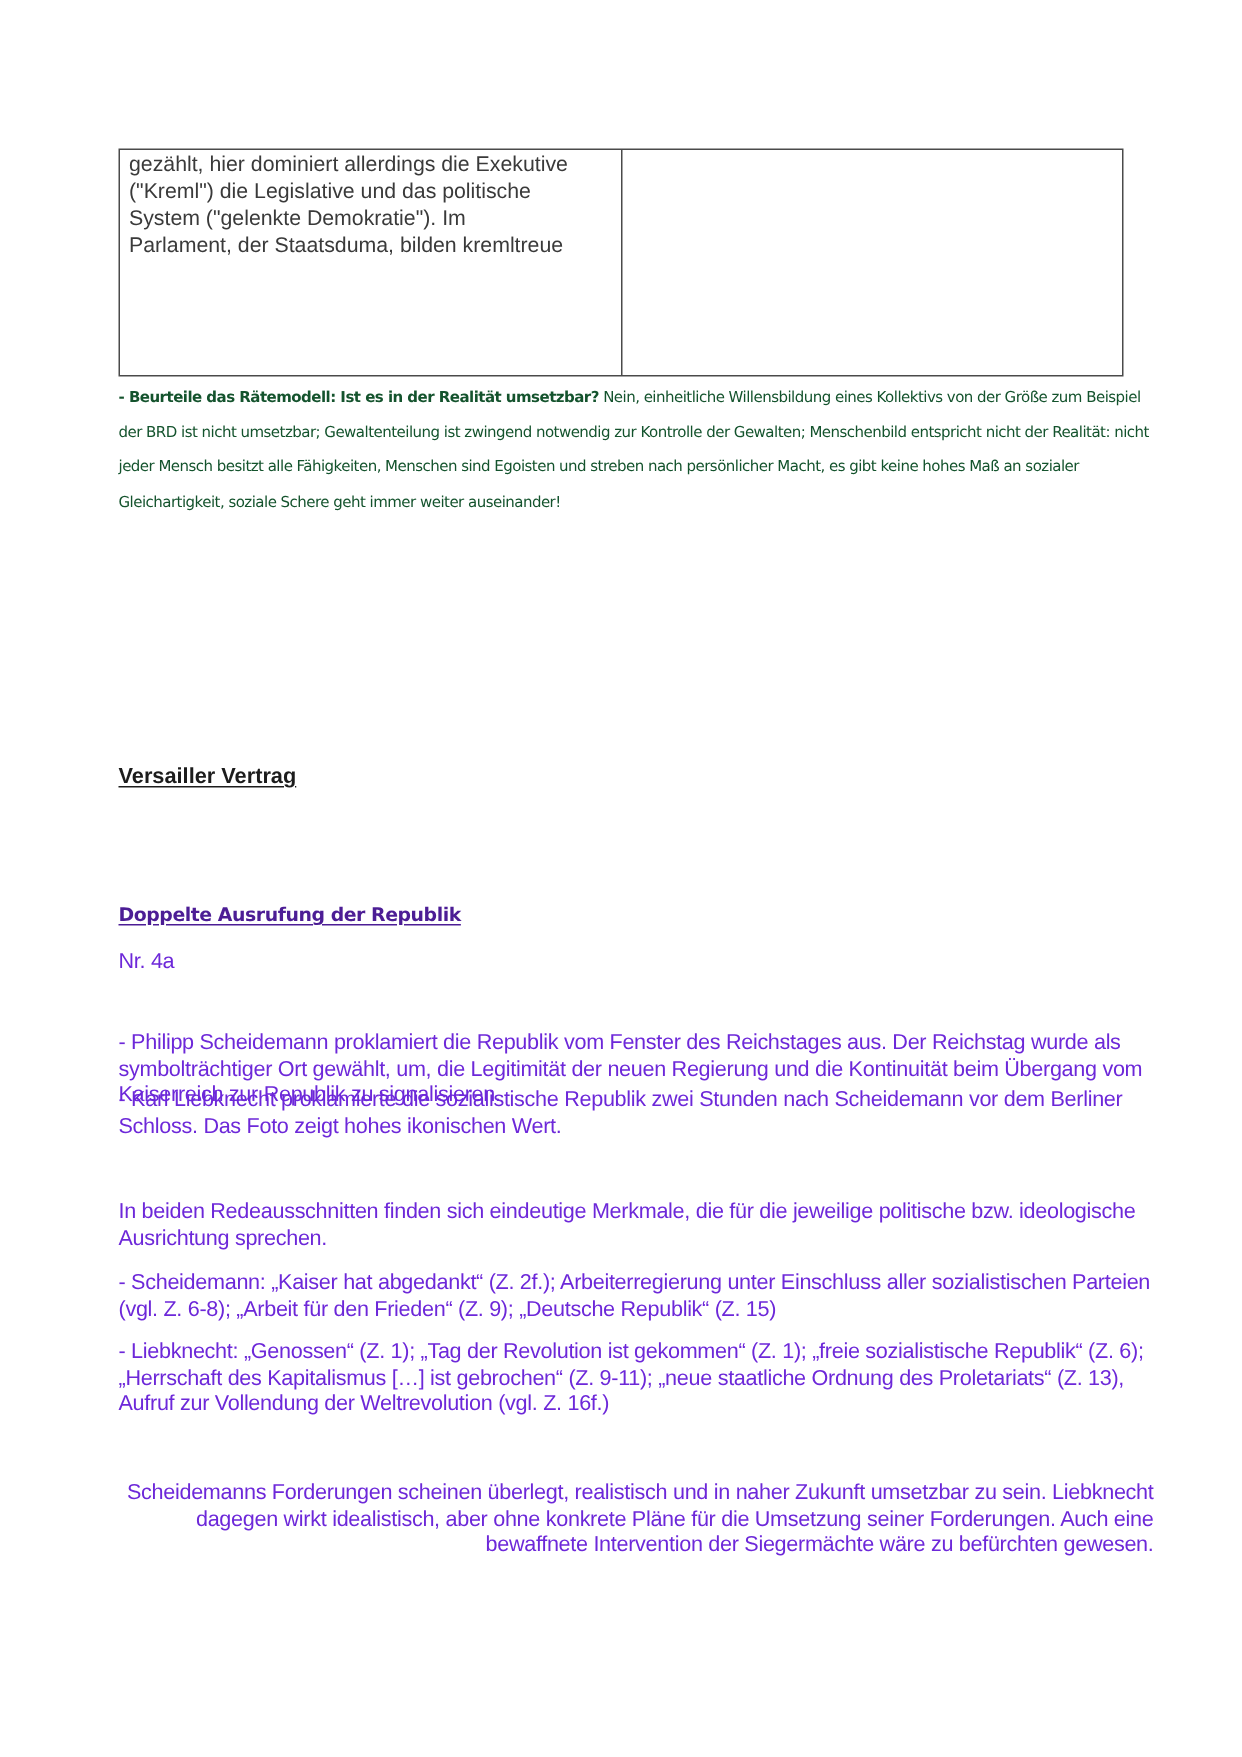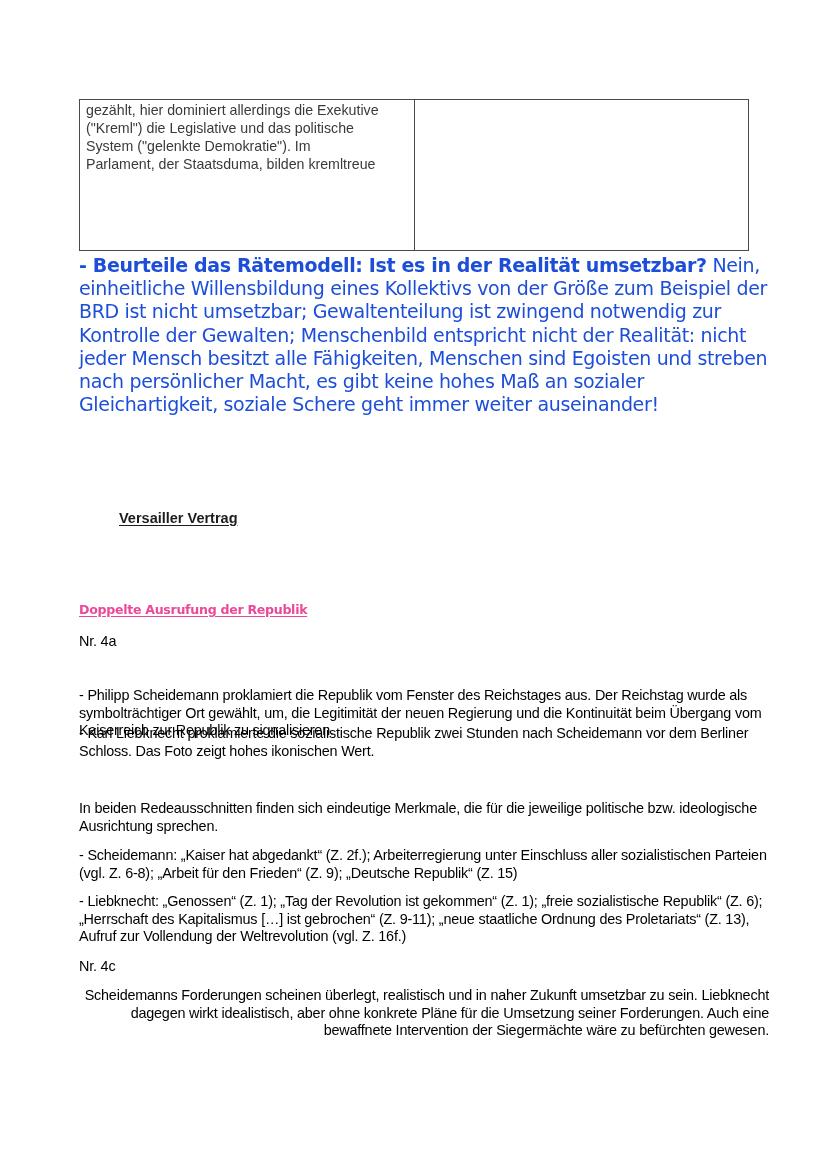--- a/index.html
+++ b/index.html
@@ -8,57 +8,56 @@
   .arial { font-family: "Liberation Sans", sans-serif; }
   .calibri { font-family: "DejaVu Sans", sans-serif; }
 
   .tbl { position: absolute; left: 79px; top: 99px; width: 670px; height: 152px;
          border: 1.5px solid #4a4a4a; box-sizing: border-box; display: flex; }
   .tbl .c1 { width: 335px; border-right: 1.5px solid #4a4a4a; box-sizing: border-box;
              padding: 1px 6px 0 6px; font-size: 14.2px; line-height: 18px; color: #3a3a3a; }
   .tbl .c2 { flex: 1; }
 
   .eval { position: absolute; left: 79px; top: 254px; width: 690px;
-          font-size: 19px; line-height: 23.2px; color: #1d4ed8; letter-spacing: -0.35px; }
+          font-size: 10px; line-height: 23.2px; color: #14532d; letter-spacing: -0.35px; }
   .eval b { font-weight: bold; }
 
   .h-main { position: absolute; left: 79px; font-size: 14.5px; font-weight: bold; text-decoration: underline;
             text-underline-offset: 2px; color: #1c1c1c; }
   .h-sub { position: absolute; left: 79px; font-size: 12.6px; font-weight: bold; text-decoration: underline;
-           text-underline-offset: 2px; color: #ec4899; letter-spacing: -0.3px; }
+           text-underline-offset: 2px; color: #4c1d95; letter-spacing: -0.3px; }
 
-  .p { position: absolute; left: 79px; width: 690px; font-size: 14.4px; line-height: 17.5px; color: #000000;
+  .p { position: absolute; left: 79px; width: 690px; font-size: 14.4px; line-height: 17.5px; color: #6d28d9;
        letter-spacing: -0.2px; }
 </style>
 </head>
 <body>
 
 <div class="page">
 
   <div class="tbl arial">
     <div class="c1">
       <div>gezählt, hier dominiert allerdings die Exekutive</div>
       <div>("Kreml") die Legislative und das politische</div>
       <div>System ("gelenkte Demokratie"). Im</div>
       <div>Parlament, der Staatsduma, bilden kremltreue</div>
     </div>
     <div class="c2"></div>
   </div>
 
   <div class="eval calibri"><b>- Beurteile das Rätemodell: Ist es in der Realität umsetzbar?</b><span> Nein, einheitliche Willensbildung eines Kollektivs von der Größe zum Beispiel der BRD ist nicht umsetzbar; Gewaltenteilung ist zwingend notwendig zur Kontrolle der Gewalten; Menschenbild entspricht nicht der Realität: nicht jeder Mensch besitzt alle Fähigkeiten, Menschen sind Egoisten und streben nach persönlicher Macht, es gibt keine hohes Maß an sozialer Gleichartigkeit, soziale Schere geht immer weiter auseinander!</span></div>
 
-  <div class="h-main arial" style="top:510px;margin-left:40px;">Versailler Vertrag</div>
+  <div class="h-main arial" style="top:510px;">Versailler Vertrag</div>
 
 
   <div class="h-sub calibri" style="top:602px;">Doppelte Ausrufung der Republik</div>
 
   <div class="p arial" style="top:633px;">Nr. 4a</div>
   <div class="p arial" style="top:687px;">- Philipp Scheidemann proklamiert die Republik vom Fenster des Reichstages aus. Der Reichstag wurde als symbolträchtiger Ort gewählt, um, die Legitimität der neuen Regierung und die Kontinuität beim Übergang vom Kaiserreich zur Republik zu signalisieren.</div>
   <div class="p arial" style="top:725px;">- Karl Liebknecht proklamierte die sozialistische Republik zwei Stunden nach Scheidemann vor dem Berliner Schloss. Das Foto zeigt hohes ikonischen Wert.</div>
 
   <div class="p arial" style="top:800px;">In beiden Redeausschnitten finden sich eindeutige Merkmale, die für die jeweilige politische bzw. ideologische Ausrichtung sprechen.</div>
   <div class="p arial" style="top:847px;">- Scheidemann: „Kaiser hat abgedankt“ (Z. 2f.); Arbeiterregierung unter Einschluss aller sozialistischen Parteien (vgl. Z. 6-8); „Arbeit für den Frieden“ (Z. 9); „Deutsche Republik“ (Z. 15)</div>
   <div class="p arial" style="top:893px;">- Liebknecht: „Genossen“ (Z. 1); „Tag der Revolution ist gekommen“ (Z. 1); „freie sozialistische Republik“ (Z. 6); „Herrschaft des Kapitalismus […] ist gebrochen“ (Z. 9-11); „neue staatliche Ordnung des Proletariats“ (Z. 13), Aufruf zur Vollendung der Weltrevolution (vgl. Z. 16f.)</div>
 
-  <div class="p arial" style="top:958px;">Nr. 4c</div>
   <div class="p arial" style="top:987px;text-align:right;">Scheidemanns Forderungen scheinen überlegt, realistisch und in naher Zukunft umsetzbar zu sein. Liebknecht dagegen wirkt idealistisch, aber ohne konkrete Pläne für die Umsetzung seiner Forderungen. Auch eine bewaffnete Intervention der Siegermächte wäre zu befürchten gewesen.</div>
 
 </div>
 
 </body></html>

